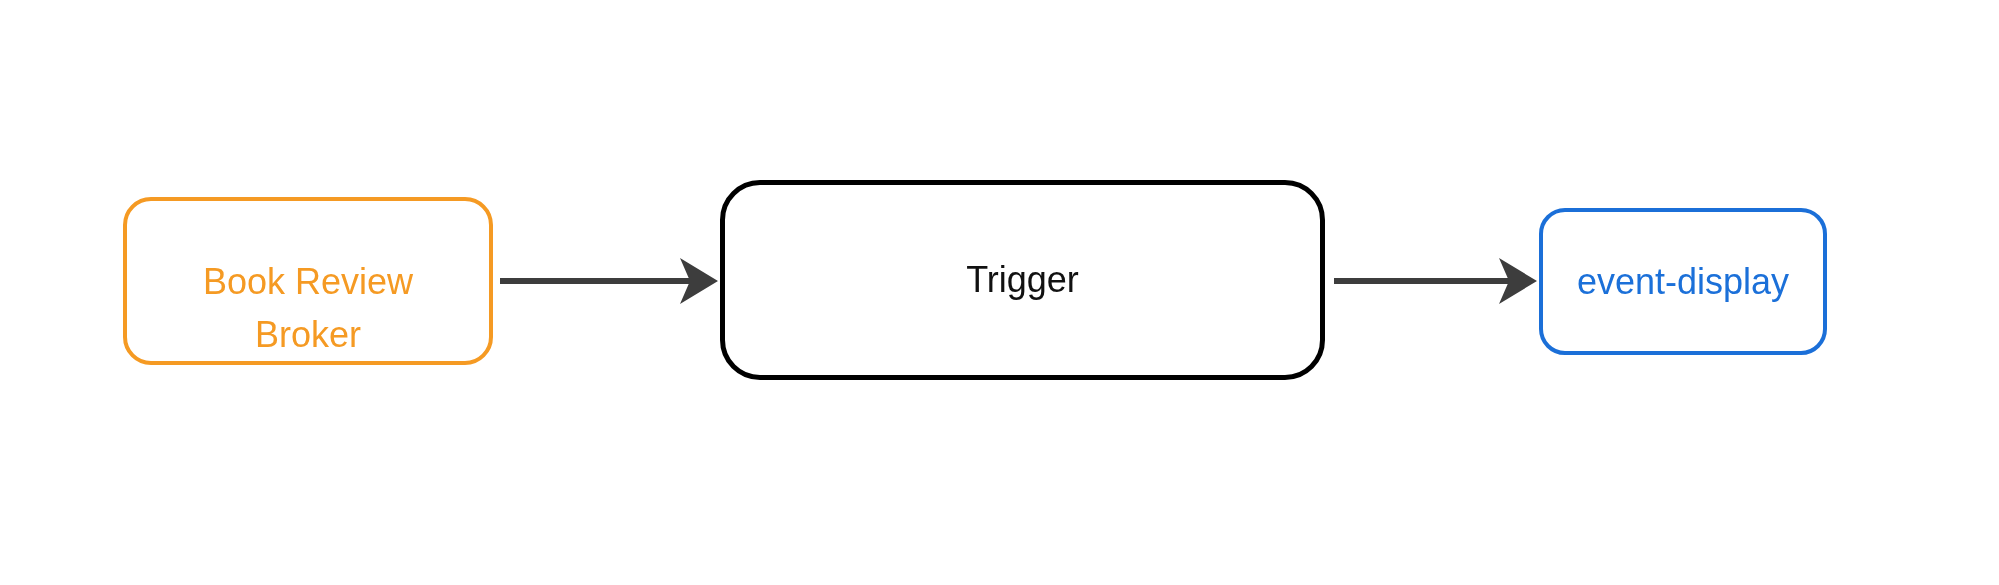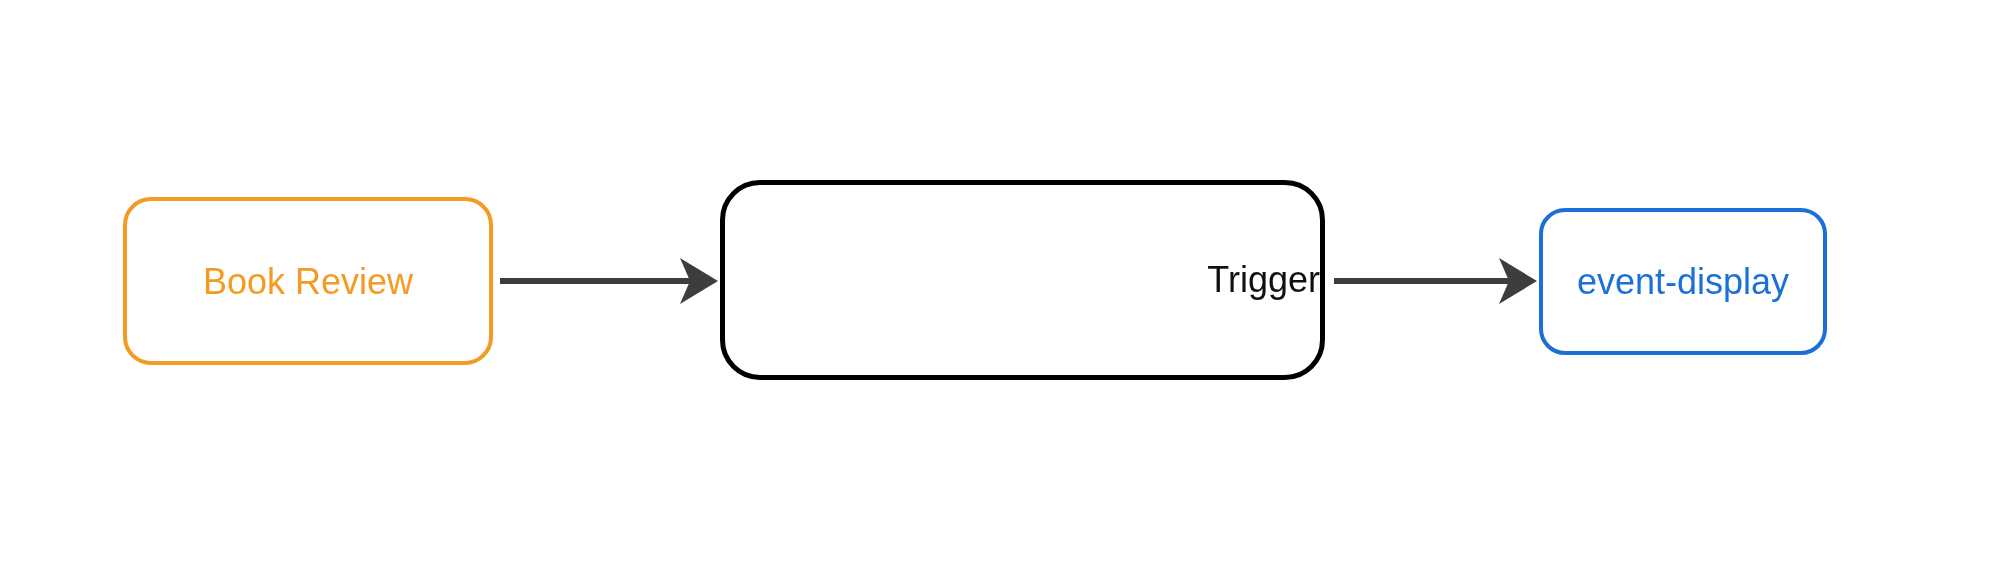--- a/index.html
+++ b/index.html
@@ -28,20 +28,21 @@
     white-space: nowrap;
   }
   #node-broker {
     left: 123px; top: 197px;
     width: 370px; height: 168px;
     border: 4px solid #f59a23;
     border-radius: 28px;
     color: #f59a23;
     font-size: 36px;
     line-height: 53px;
+    justify-content: flex-end;
   }
   #node-trigger {
     left: 720px; top: 180px;
     width: 605px; height: 200px;
     border: 5px solid #000000;
     border-radius: 40px;
     color: #111111;
     font-size: 36px;
     line-height: 52px;
   }
@@ -80,23 +81,24 @@
       <polygon points="680,258 718,281 680,304 690,281"></polygon>
     </g>
     <g>
       <line x1="1334" y1="281" x2="1511" y2="281"></line>
       <polygon points="1499,258 1537,281 1499,304 1509,281"></polygon>
     </g>
   </svg>
 
   <div class="node" id="node-broker" style="border-color: rgb(245, 154, 35); color: rgb(245, 154, 35);">
     <span class="label-line">Book Review</span>
+    <span class="label-line">Broker</span>
   </div>
 
-  <div class="node" id="node-trigger" style="border-color: rgb(0, 0, 0); color: rgb(17, 17, 17); align-items: flex-end;">
+  <div class="node" id="node-trigger" style="border-color: rgb(0, 0, 0); color: rgb(17, 17, 17);">
     <span class="label-line">Trigger</span>
   </div>
 
   <div class="node" id="node-event-display" style="border-color: rgb(27, 111, 216); color: rgb(27, 112, 217);">
     <span class="label-line">event-display</span>
   </div>
 
 </div>
 
 </body></html>

